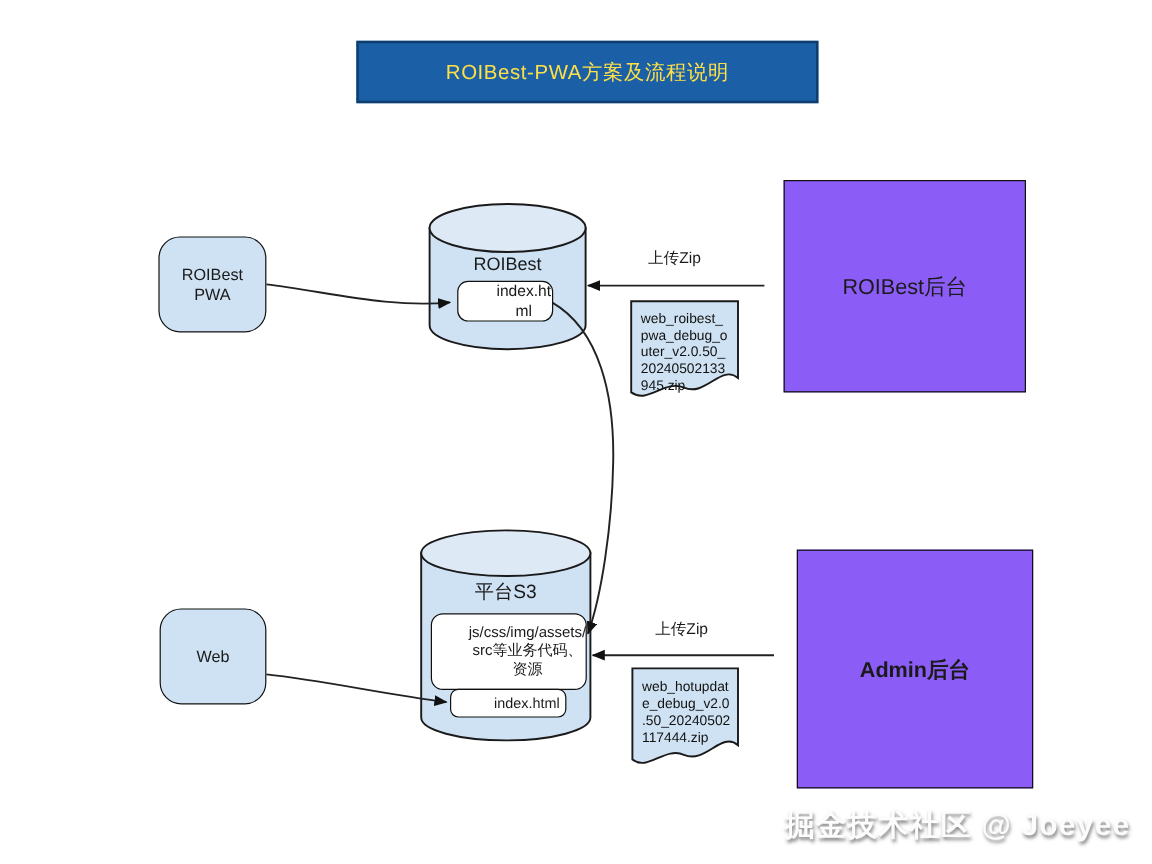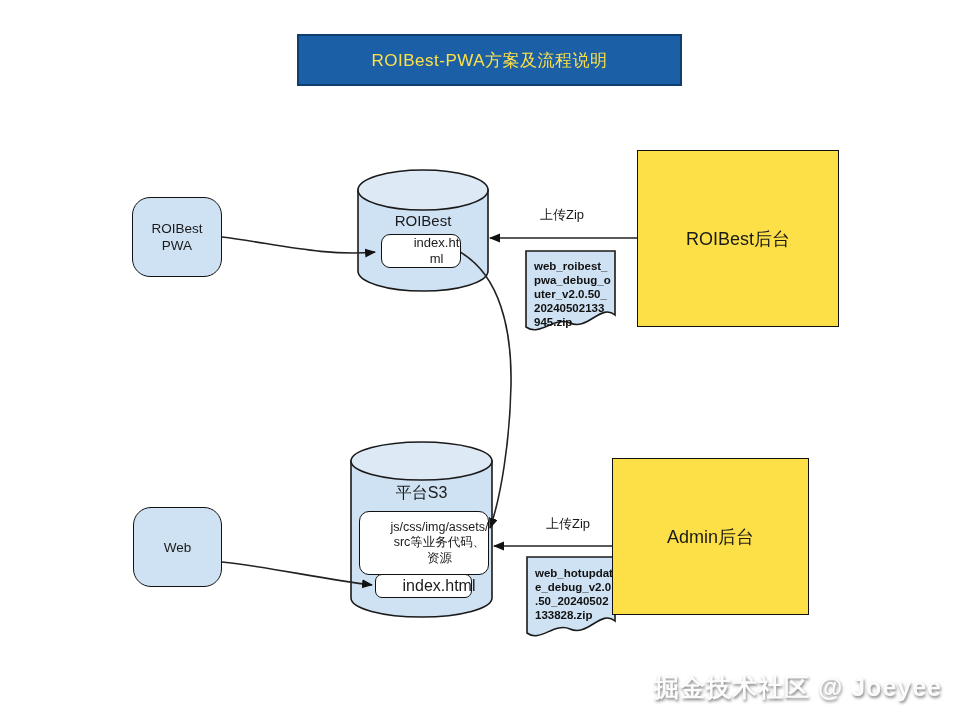--- a/index.html
+++ b/index.html
@@ -14,32 +14,33 @@
     background:#1b5fa6;border:2px solid #0d3e6e;
     display:flex;align-items:center;justify-content:center;
     color:#fde047;font-size:17px;letter-spacing:.5px;
   }
   .rnode{
     background:#cfe2f3;border:1.6px solid #111111;border-radius:18px;
     display:flex;align-items:center;justify-content:center;text-align:center;
     font-size:13.5px;line-height:17px;
   }
   .bigrect{
-    background:#fde047;border:1.6px solid #111111;
+    background:#8b5cf6;border:1.6px solid #111111;
     display:flex;align-items:center;justify-content:center;text-align:center;
     font-size:18px;
+    margin-left:16px;
   }
   .whitebox{
     background:#ffffff;border:1.6px solid #111111;
     display:flex;align-items:center;justify-content:center;text-align:center;padding-left:31px;
   }
   .lbl{display:flex;align-items:center;justify-content:center;text-align:center;}
   .pre{white-space:pre-line;}
   .doctext{
-    font-size:11.5px;line-height:14px;text-align:left;white-space:pre-line;color:#111;font-weight:bold;
+    font-size:11.5px;line-height:14px;text-align:left;white-space:pre-line;color:#111;
   }
   .watermark{
     right:18px;bottom:16px;font-size:25px;font-weight:bold;color:#fcfcfc;
     text-shadow:1px 2px 3px rgba(110,110,110,0.85);letter-spacing:1px;
   }
 </style>
 </head>
 <body>
 
 <div class="canvas">
@@ -68,40 +69,40 @@
     <path d="M423 562 L423 575" fill="none" stroke="#222222" stroke-width="1.6"></path>
   </svg>
 
   <div class="abs titlebar">ROIBest-PWA方案及流程说明</div>
 
   <div class="abs rnode pre" style="left:132px;top:197px;width:90px;height:80px;">ROIBest
 PWA</div>
   <div class="abs rnode" style="left:133px;top:507px;width:89px;height:80px;">Web</div>
 
   <div class="abs bigrect" style="left:637px;top:150px;width:202px;height:177px;">ROIBest后台</div>
-  <div class="abs bigrect" style="left:612px;top:458px;width:197px;height:157px;">Admin后台</div>
+  <div class="abs bigrect" style="left:648px;top:458px;width:197px;height:199px;font-weight:bold;">Admin后台</div>
 
   <div class="abs lbl" style="left:358px;top:210px;width:130px;height:20px;font-size:15px;">ROIBest</div>
   <div class="abs whitebox pre" style="left:381px;top:234px;width:80px;height:34px;border-radius:9px;font-size:13px;line-height:16px;">index.ht
 ml</div>
 
   <div class="abs lbl" style="left:351px;top:483px;width:141px;height:20px;font-size:16px;">平台S3</div>
   <div class="abs whitebox pre" style="left:359px;top:511px;width:130px;height:64px;border-radius:10px;font-size:12.5px;line-height:15.5px;">js/css/img/assets/
 src等业务代码、
 资源</div>
-  <div class="abs whitebox" style="left:375px;top:574px;width:97px;height:24px;border-radius:7px;font-size:16px;">index.html</div>
+  <div class="abs whitebox" style="left:375px;top:574px;width:97px;height:24px;border-radius:7px;font-size:12px;">index.html</div>
 
   <div class="abs lbl" style="left:512px;top:206px;width:100px;height:18px;font-size:13px;">上传Zip</div>
   <div class="abs lbl" style="left:518px;top:515px;width:100px;height:18px;font-size:13px;">上传Zip</div>
 
   <div class="abs doctext" style="left:534px;top:259px;width:78px;">web_roibest_
 pwa_debug_o
 uter_v2.0.50_
 20240502133
 945.zip</div>
   <div class="abs doctext" style="left:535px;top:566px;width:78px;">web_hotupdat
 e_debug_v2.0
 .50_20240502
-133828.zip</div>
+117444.zip</div>
 
   <div class="abs watermark">掘金技术社区 @ Joeyee</div>
 
 </div>
 
 </body></html>

